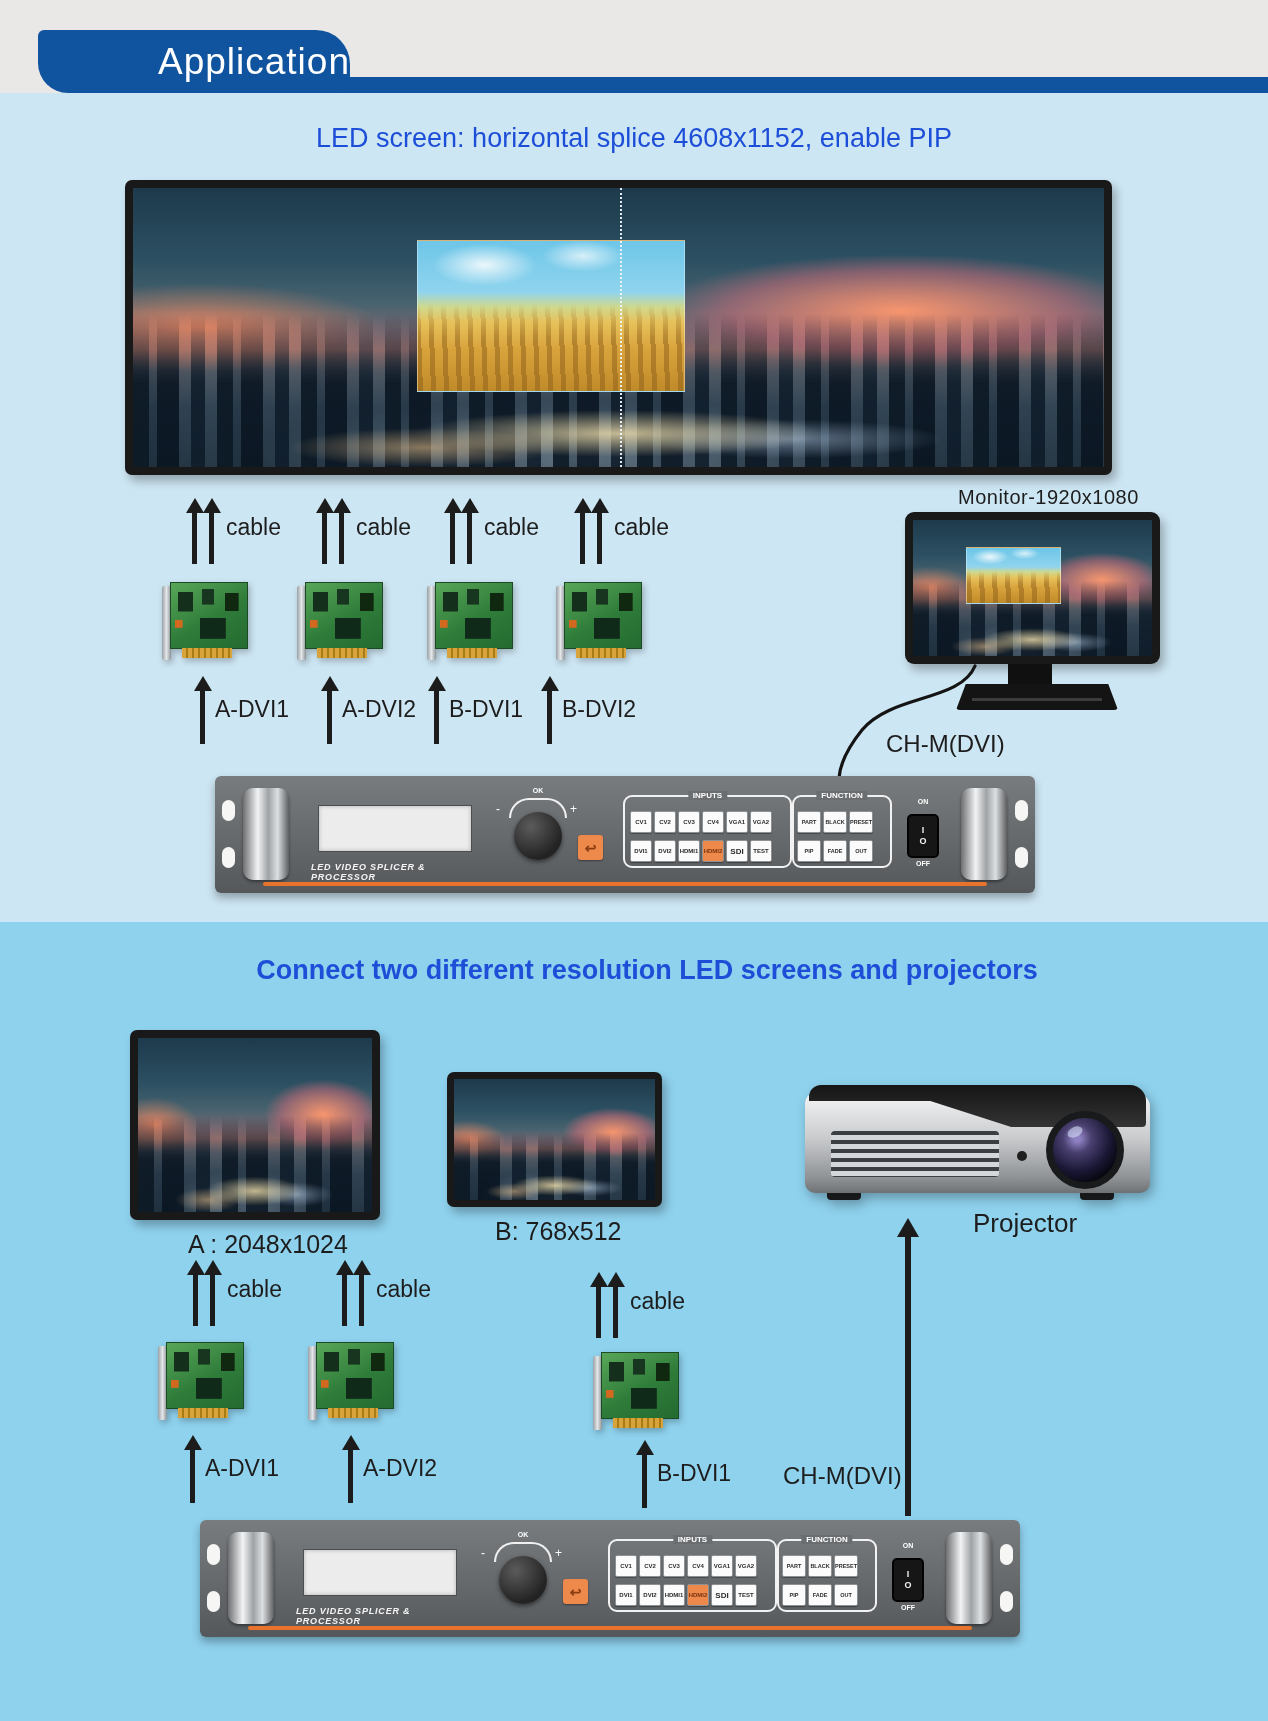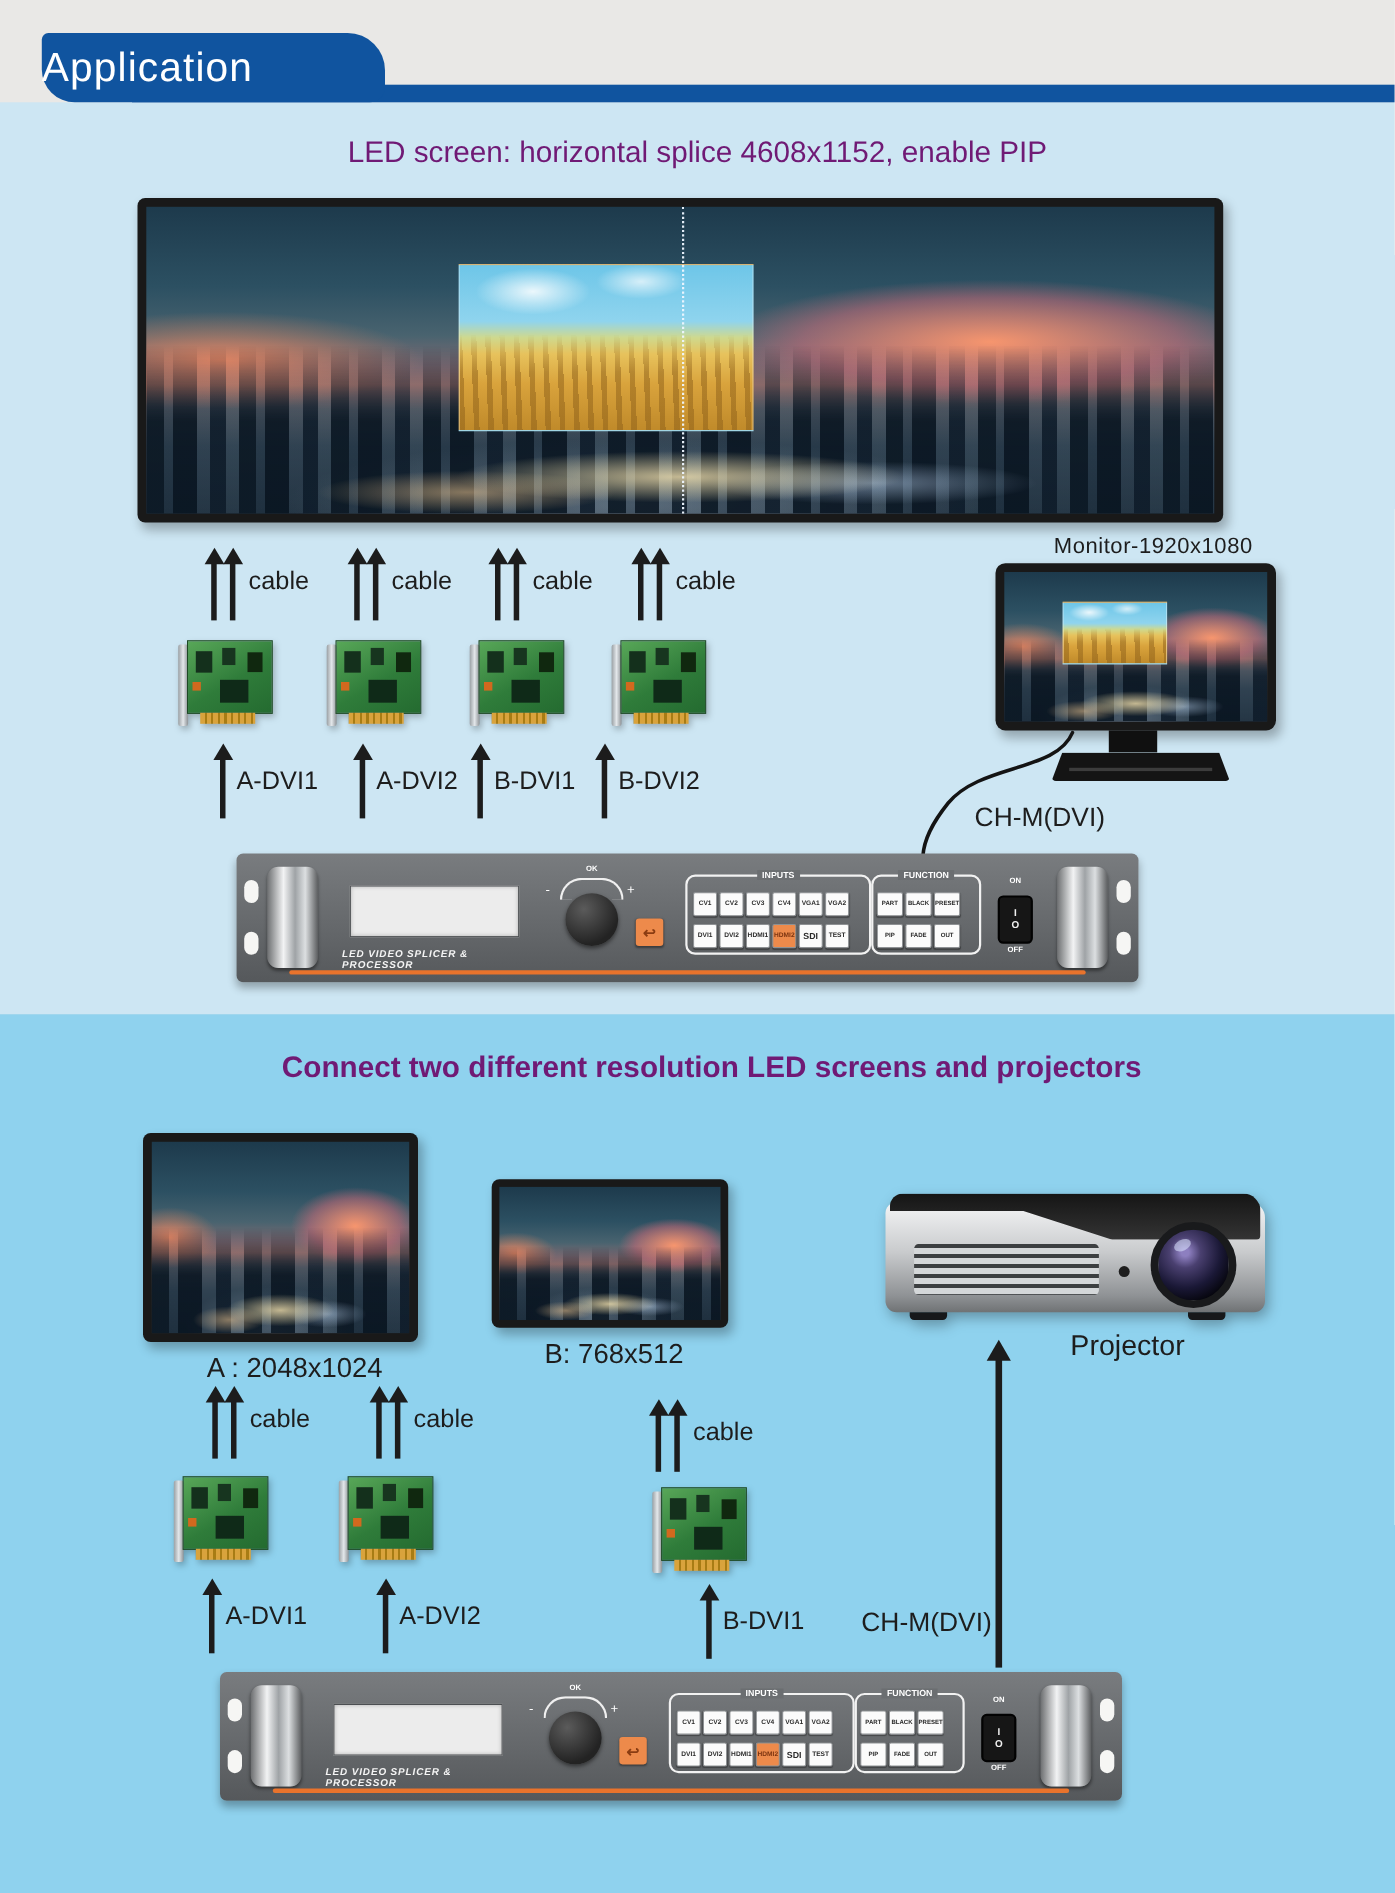--- a/index.html
+++ b/index.html
@@ -9,28 +9,28 @@
   *{box-sizing:border-box}
   body{margin:0;background:#fff}
   #canvas{position:relative;width:1268px;height:1721px;overflow:hidden;
     font-family:"Liberation Sans",sans-serif;color:#232323;background:#e9e8e6}
   .abs{position:absolute}
 
   
   .hdr-band{left:0;top:0;width:1268px;height:93px;background:#e9e8e6}
   .hdr-bar{left:120px;top:77px;width:1148px;height:16px;background:var(--header-blue)}
   .app-tab{left:38px;top:30px;width:312px;height:63px;background:var(--header-blue);
-    border-radius:6px 34px 14px 30px;display:flex;align-items:center;justify-content:flex-start}
+    border-radius:6px 34px 14px 30px;display:flex;align-items:center;justify-content:flex-end}
   .app-tab span{color:#fff;font-size:37px;letter-spacing:1px}
 
   
   .bg-s1{left:0;top:93px;width:1268px;height:829px;background:var(--section1-bg)}
   .bg-s2{left:0;top:922px;width:1268px;height:799px;background:var(--section2-bg)}
 
-  .sec-title{left:0;width:1268px;text-align:center;font-size:27px;color:#701a75}
+  .sec-title{left:0;width:1268px;text-align:center;font-size:27px;color:#1d4ed8}
 
   
   .cityscape{position:relative;width:100%;height:100%;overflow:hidden;
     background:
       radial-gradient(ellipse 32% 26% at 79% 44%, rgba(255,152,110,.95), rgba(231,110,122,.45) 55%, transparent 78%),
       radial-gradient(ellipse 26% 22% at 7% 50%, rgba(255,140,95,.8), transparent 72%),
       radial-gradient(ellipse 46% 30% at 46% 97%, rgba(185,198,214,.5), transparent 72%),
       linear-gradient(180deg,#1d3a4c 0%,#2c5062 26%,#49636f 42%,#7e6a72 52%,#9c6f6b 58%,#53565f 66%,#2b3b4a 78%,#1a2836 100%)}
   .cityscape::before{content:'';position:absolute;left:0;right:0;bottom:0;height:55%;
     background:repeating-linear-gradient(90deg, rgba(13,26,38,.95) 0 16px, rgba(36,56,72,.5) 16px 24px,

